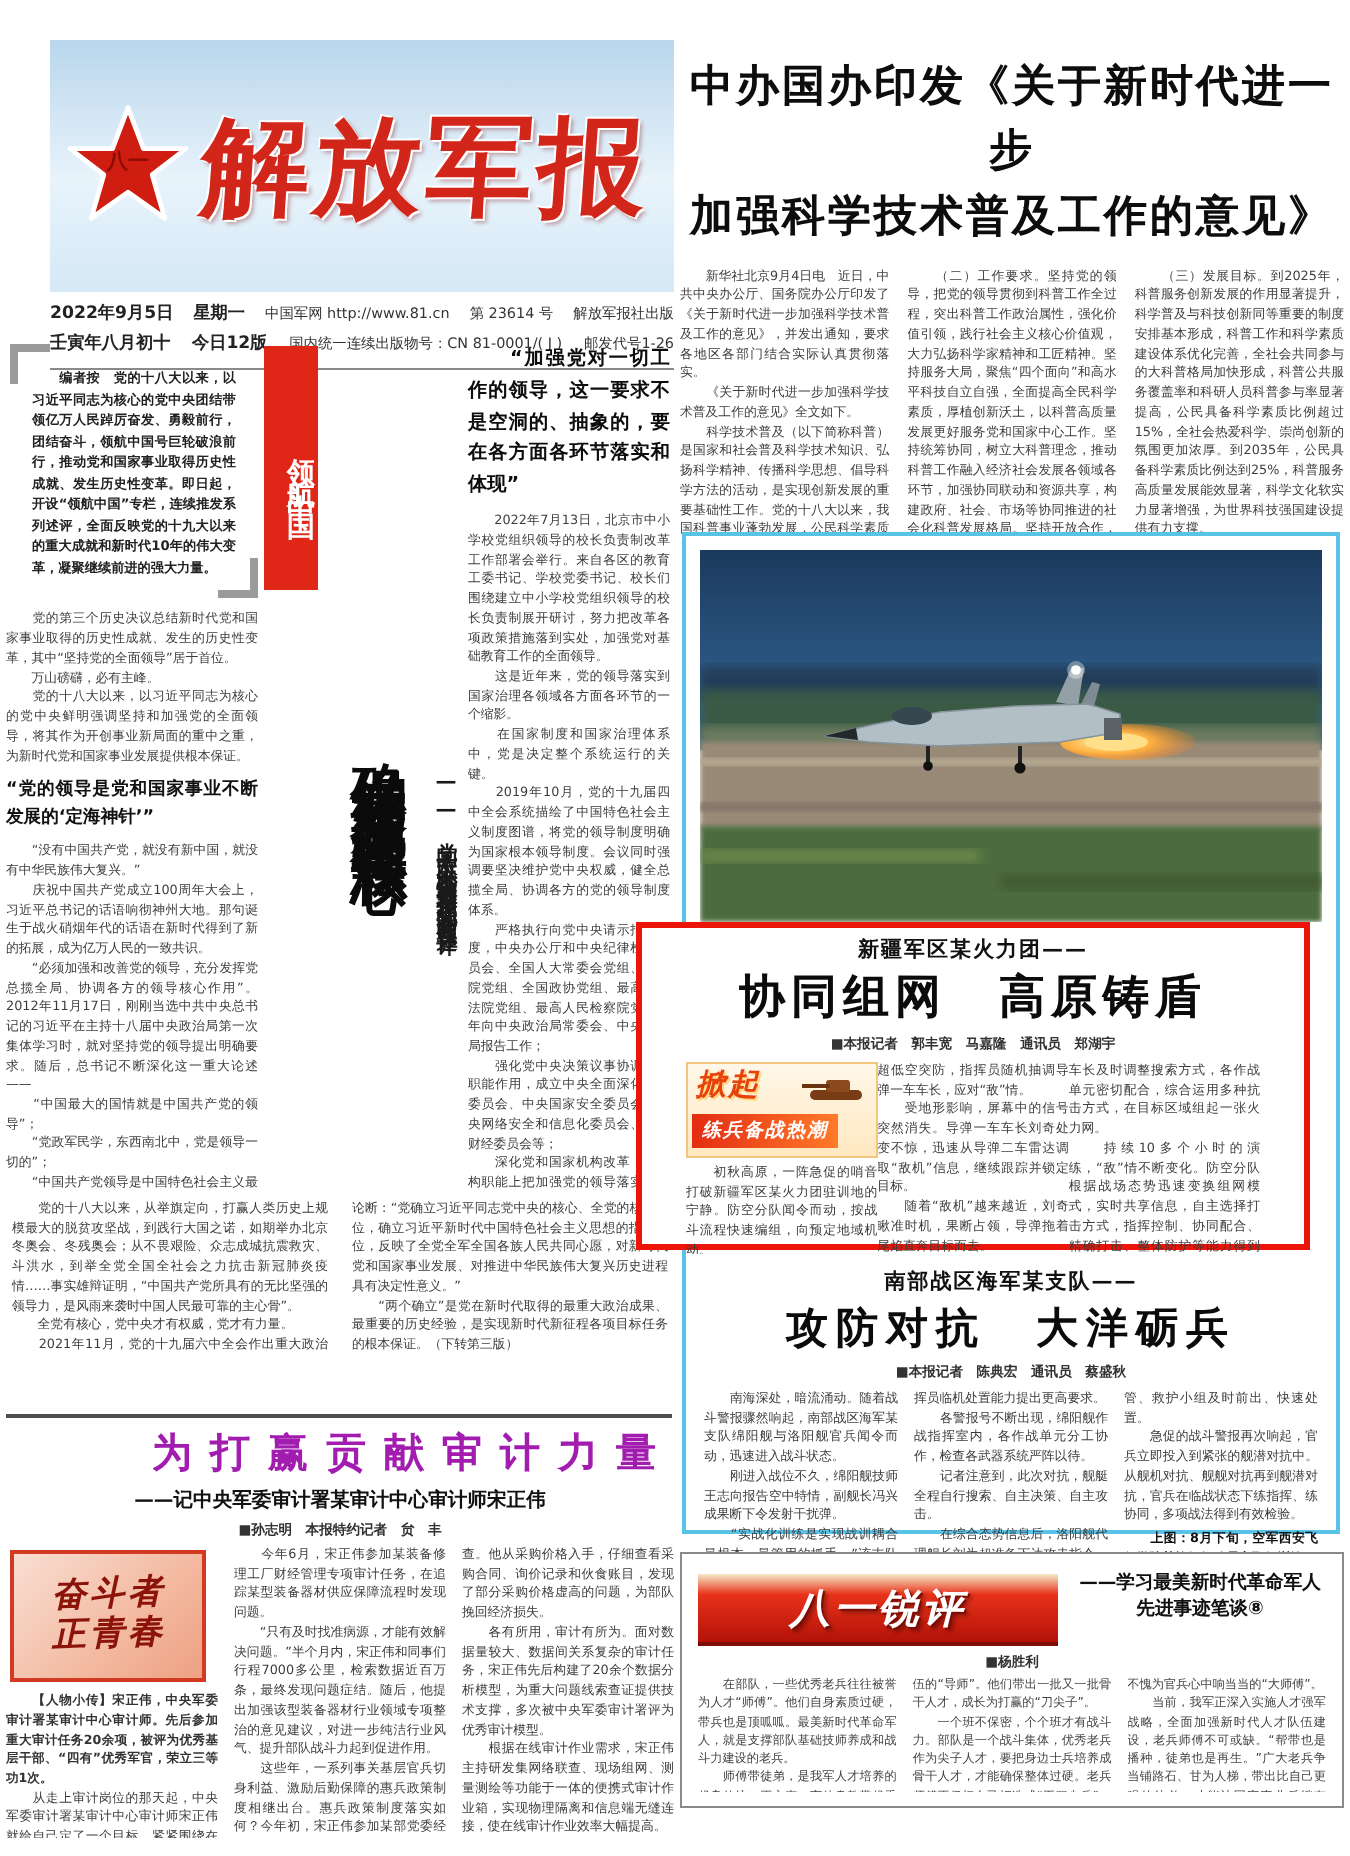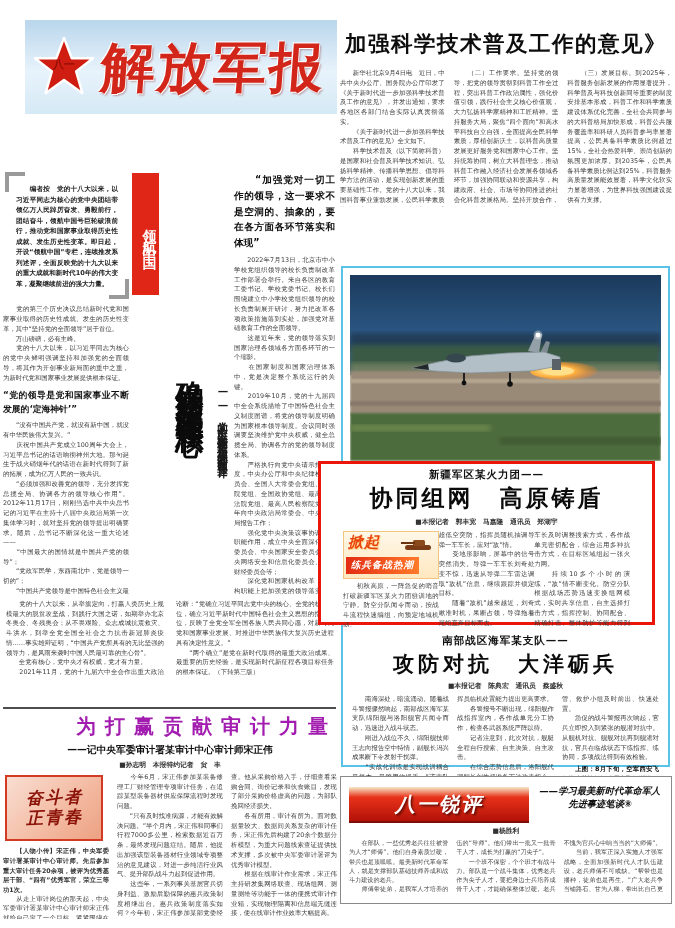--- a/index.html
+++ b/index.html
@@ -3,21 +3,21 @@
 <meta charset="utf-8">
 <style>
   html,body{margin:0;padding:0;background:#e9e9e9;}
   .page{position:relative;width:675px;height:928px;background:#ffffff;margin:0 auto;
         font-family:"DejaVu Sans",sans-serif;color:#222;overflow:hidden;}
   .vert{writing-mode:vertical-rl;text-orientation:upright;}
   .col-text{font-size:6.4px;line-height:1.52;text-align:justify;white-space:pre-line;color:#3c3c3c;}
 
   
   .masthead{position:absolute;left:25px;top:20px;width:312px;}
-  .mast-box{position:relative;height:94px;background:linear-gradient(180deg,#b9d6ec 0%,#e8f3fb 55%,#d5e9f6 100%);
+  .mast-box{position:relative;height:126px;background:linear-gradient(180deg,#b9d6ec 0%,#e8f3fb 55%,#d5e9f6 100%);
             display:flex;align-items:center;padding:4px 6px;box-sizing:border-box;}
   .star-wrap{width:62px;height:62px;flex:0 0 auto;margin-left:2px;}
   .mast-title{flex:1;text-align:center;font-family:"DejaVu Serif",serif;font-weight:900;
               font-size:54px;color:#d3261a;letter-spacing:2px;line-height:1;
               text-shadow:1px 1px 0 #fff,-1px -1px 0 #fff,2px 2px 2px rgba(120,0,0,.35);
               transform:skewX(-4deg);}
   .mast-info{margin-top:5px;border-bottom:1.5px solid #8a8a8a;padding-bottom:6px;}
   .mi-row{display:flex;justify-content:space-between;align-items:baseline;margin-top:3px;}
   .mi-strong{font-size:8.6px;font-weight:700;color:#222;}
   .mi-small{font-size:7.2px;color:#333;}
@@ -99,45 +99,61 @@
            border:1.5px solid #8a8a8a;box-sizing:border-box;background:#fff;padding:5px 8px;}
   .com-top{display:flex;gap:8px;align-items:flex-start;}
   .com-logo{flex:0 0 auto;width:180px;height:34px;margin-top:5px;
             background:linear-gradient(180deg,#f6e9c8 0%,#e8321a 30%,#b31208 100%);
             display:flex;align-items:center;justify-content:center;position:relative;
             border-bottom:2px solid #7d0d05;}
   .com-logo-text{font-weight:900;font-style:italic;font-size:20px;color:#fff;letter-spacing:2px;
                  text-shadow:1px 1px 0 #7d0d05,2px 2px 2px rgba(0,0,0,.4);}
   .com-right{flex:1;}
   .com-headline{font-size:16.5px;font-weight:900;text-align:center;color:#0b0b0b;letter-spacing:1px;}
-  .com-sub{font-size:9.3px;font-weight:900;text-align:center;color:#111;margin-top:3px;font-style:italic;}
+  .com-sub{font-size:9.3px;font-weight:900;text-align:center;color:#111;margin-top:3px;}
   .com-byline{font-size:6.8px;font-weight:700;text-align:center;color:#333;margin:3px 0 2px 0;}
   .com-cols{display:flex;gap:8px;height:58px;overflow:hidden;}
   .com-col{flex:1;overflow:hidden;}
   .com-col .col-text{font-size:6.1px;color:#444;}
 </style>
 </head>
 <body>
 
 <div class="page">
 
   <div class="masthead">
     <div class="mast-box">
       <div class="star-wrap">
         <svg viewBox="0 0 64 64" width="62" height="62">
           <polygon points="32,2 40,23 62,23 44.5,36.5 51,59 32,45.5 13,59 19.5,36.5 2,23 24,23" fill="#cf1d11" stroke="#ffffff" stroke-width="2.5" stroke-linejoin="round"></polygon>
           <text x="32" y="33" text-anchor="middle" font-size="11" font-weight="bold" fill="#8c0d05">八一</text>
         </svg>
       </div>
       <div class="mast-title">解放军报</div>
     </div>
+    <div class="mast-info">
+      <div class="mi-row">
+        <span class="mi-strong">2022年9月5日</span>
+        <span class="mi-strong">星期一</span>
+        <span class="mi-small">中国军网 http://www.81.cn</span>
+        <span class="mi-small">第 23614 号</span>
+        <span class="mi-small">解放军报社出版</span>
+      </div>
+      <div class="mi-row">
+        <span class="mi-strong">壬寅年八月初十</span>
+        <span class="mi-strong">今日12版</span>
+        <span class="mi-small">国内统一连续出版物号：CN 81-0001/( J )</span>
+        <span class="mi-small">邮发代号1-26</span>
+      </div>
+    </div>
   </div>
 
   <div class="science">
     <div class="sci-headline">
+      <div>中办国办印发《关于新时代进一步</div>
       <div>加强科学技术普及工作的意见》</div>
     </div>
     <div class="sci-cols">
       <div class="sci-col">
         <div class="col-text">　　新华社北京9月4日电　近日，中共中央办公厅、国务院办公厅印发了《关于新时代进一步加强科学技术普及工作的意见》，并发出通知，要求各地区各部门结合实际认真贯彻落实。
 　　《关于新时代进一步加强科学技术普及工作的意见》全文如下。
 　　科学技术普及（以下简称科普）是国家和社会普及科学技术知识、弘扬科学精神、传播科学思想、倡导科学方法的活动，是实现创新发展的重要基础性工作。党的十八大以来，我国科普事业蓬勃发展，公民科学素质快速提高，同时还存在对科普工作重要性认识不到位、落实科学普及与科技创新同等重要的制度安排尚不完善、高质量科普产品和服务供给不足、网络伪科普流传等问题。面对新时代新要求，为进一步加强科普工作，现提出如下意见。</div>
 
       </div>
       <div class="sci-col">

